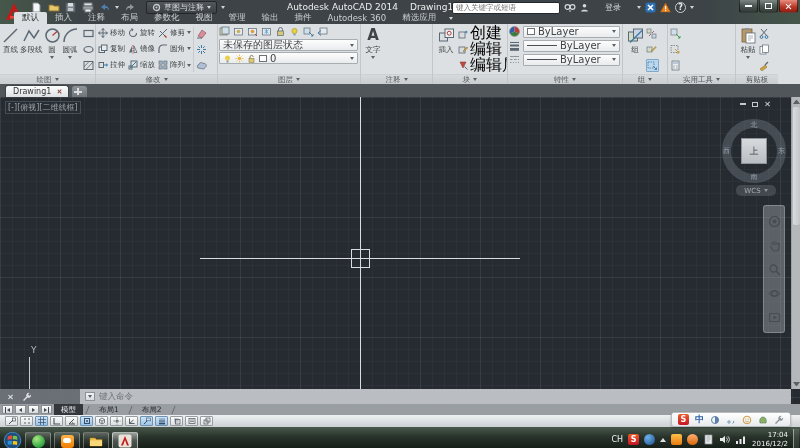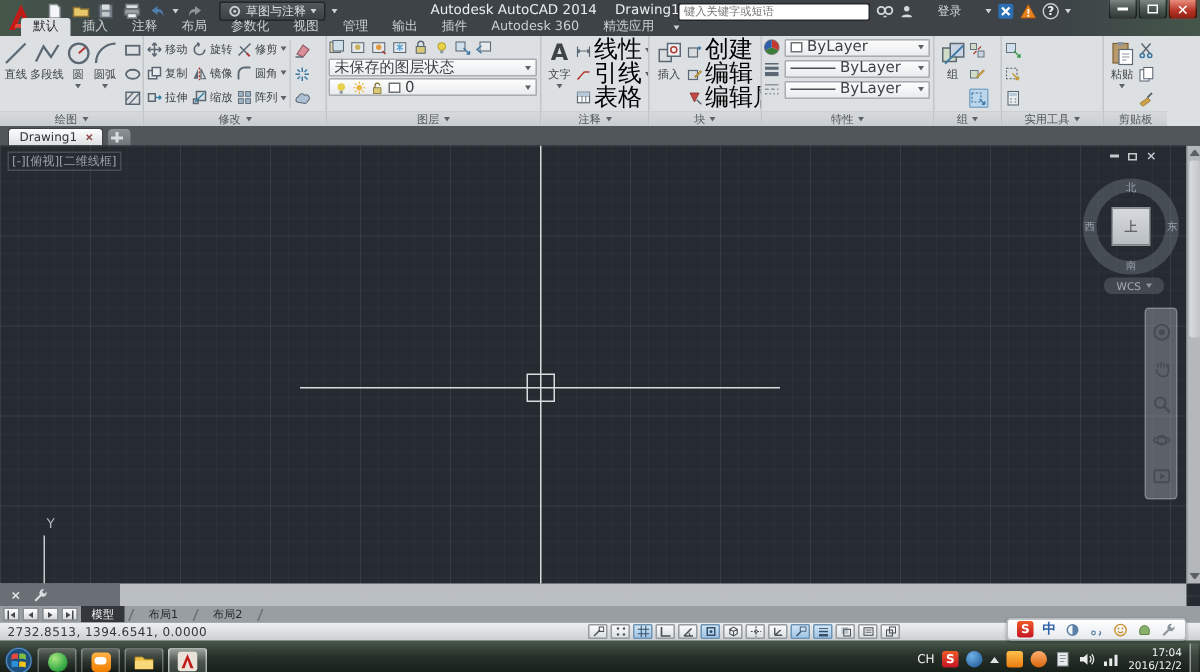--- a/index.html
+++ b/index.html
@@ -7,21 +7,21 @@
 .app{width:800px;height:448px;display:flex;flex-direction:column;background:#2a2e33;position:relative}
 
 
 .topbar{height:24px;background:linear-gradient(90deg,#46584a,#3d4347 10%,#3d4347 88%,#44564a);position:relative;flex:none}
 .logo{position:absolute;left:3px;top:1px;width:22px;height:22px}
 .qat{position:absolute;left:30px;top:1px;height:12px;display:flex;align-items:center;gap:4px}
 .qbtn{width:13px;height:11px;display:flex;align-items:center;justify-content:center}
 .ws-combo{display:flex;align-items:center;gap:3px;border:1px solid #23272a;background:linear-gradient(#51575b,#3b4043);border-radius:2px;height:13px;padding:0 5px;color:#d8dcde;font-size:8px;margin-left:6px}
 .title{position:absolute;left:287px;top:2px;color:#eceeef;font-size:9px;display:flex;gap:12px;white-space:nowrap}
 .tb-right{position:absolute;left:452px;top:1px;display:flex;align-items:center;gap:4px;height:13px}
-.search-input{width:128px;height:12px;font-size:7.5px;border:1px solid #24282b;border-radius:2px;padding:0 3px;background:#fff;color:#555}
+.search-input{width:108px;height:12px;font-size:7.5px;border:1px solid #24282b;border-radius:2px;padding:0 3px;background:#fff;color:#555}
 .tb-ic{display:flex;align-items:center;gap:16px;color:#d5d9db;font-size:8px}
 .win-btns{position:absolute;right:2px;top:0;display:flex;gap:1px}
 .wbtn{width:19px;height:13px;border:1px solid rgba(0,0,0,.55);border-top:none;border-radius:0 0 3px 3px;background:linear-gradient(rgba(255,255,255,.32),rgba(255,255,255,.08) 45%,rgba(0,0,0,.25));display:flex;align-items:center;justify-content:center;color:#fff}
 .wbtn.close{background:linear-gradient(#e98d7e,#b73425 60%,#8f2012)}
 .rtabs{position:absolute;left:14px;bottom:0;display:flex;height:12px;align-items:flex-end}
 .rtab{padding:0 8px;font-size:8.5px;color:#ccd0d2;height:12px;display:flex;align-items:center;white-space:nowrap}
 .rtab.active{background:#dce0e2;color:#2b2f32;border-radius:2px 2px 0 0}
 .rtab-more{width:14px;height:12px;display:flex;align-items:center;justify-content:center}
 
 
@@ -503,45 +503,20 @@
         </div>
     </div>
 
     <div class="panel" style="width:72px">
       <div class="pbody">
         <div class="bb" style="min-width:20px">
           <span style="font-size:15px;font-weight:bold;color:#3f4447;line-height:17px">A</span>
           <span>文字</span>
           <span class="dd"></span>
         </div>
-        <div class="minicol" style="flex:1">
-          <div class="sb">
-              <svg viewBox="0 0 10 10">
-                <path d="M1 9 V2 M9 9 V2 M1 5 H9 M1 5 l1.5 -1 M1 5 l1.5 1 M9 5 l-1.5 -1 M9 5 l-1.5 1" stroke="#5b6874" fill="none" stroke-width=".8"></path>
-              </svg>
-              <span>线性</span>
-              <span class="dd"></span>
-            </div>
-          <div class="sb">
-              <svg viewBox="0 0 10 10">
-                <path d="M1 9 L5.5 4 H9" fill="none" stroke="#b03a32" stroke-width=".9"></path>
-                <polygon points="1,9 2.8,8.2 1.8,7.2" fill="#b03a32"></polygon>
-              </svg>
-              <span>引线</span>
-              <span class="dd"></span>
-            </div>
-          <div class="sb">
-              <svg viewBox="0 0 10 10">
-                <rect x="1" y="1.5" width="8" height="7" fill="#fff" stroke="#5b6874" stroke-width=".8"></rect>
-                <path d="M1 4 H9 M4 1.5 V8.5 M6.5 1.5 V8.5" stroke="#5b6874" stroke-width=".6"></path>
-                <rect x="1" y="1.5" width="8" height="2.5" fill="#b8cada"></rect>
-              </svg>
-              <span>表格</span>
-            </div>
-        </div>
       </div>
       <div class="plabel">
           <span>注释</span>
           <span class="dd"></span>
         </div>
     </div>
 
     <div class="panel" style="width:75px">
       <div class="pbody">
         <div class="bb" style="min-width:22px">
@@ -802,20 +777,26 @@
     <div class="ucs-y">Y</div>
     <div class="ucs-line"></div>
 
     <div class="cmd">
       <div class="cmd-left">
         <span class="xg"></span>
         <svg width="10" height="10" viewBox="0 0 10 10">
             <path d="M7.5 1 A2.5 2.5 0 0 0 4.5 4.5 L1 8 L2 9 L5.5 5.5 A2.5 2.5 0 0 0 9 2.5 L7.5 4 L6 2.5 Z" fill="#dde0e2"></path>
           </svg>
       </div>
+      <div class="cmd-main">
+        <span class="cmd-chip">
+            <span class="dd" style="border-top-color:#5c6268"></span>
+          </span>
+        <span>键入命令</span>
+      </div>
     </div>
   </div>
 
   <div class="ltabs">
     <div class="navb">
         <span class="bar-v"></span>
         <span class="tri-l"></span>
       </div>
     <div class="navb">
         <span class="tri-l"></span>
@@ -835,21 +816,20 @@
         <span>布局1</span>
       </div>
     <span class="slash"></span>
     <div class="mtab">
         <span>布局2</span>
       </div>
     <span class="slash"></span>
   </div>
 
   <div class="sbar">
-    <span class="coords">2732.8513, 1394.6541, 0.0000</span>
     <div class="stgl">
         <svg viewBox="0 0 8 8">
           <path d="M1 7 L5 3 M5 3 l0 2 M5 3 l-2 0" stroke="#4a5archive good056" stroke-width="1" fill="none"></path>
           <path d="M1 7 L5 3" stroke="#4a5056" stroke-width="1" fill="none"></path>
           <rect x="4.5" y="1" width="3" height="3" fill="none" stroke="#4a5056" stroke-width=".7"></rect>
         </svg>
       </div>
     <div class="stgl">
         <svg viewBox="0 0 8 8">
           <circle cx="2" cy="2" r=".8" fill="#4a5056"></circle>

